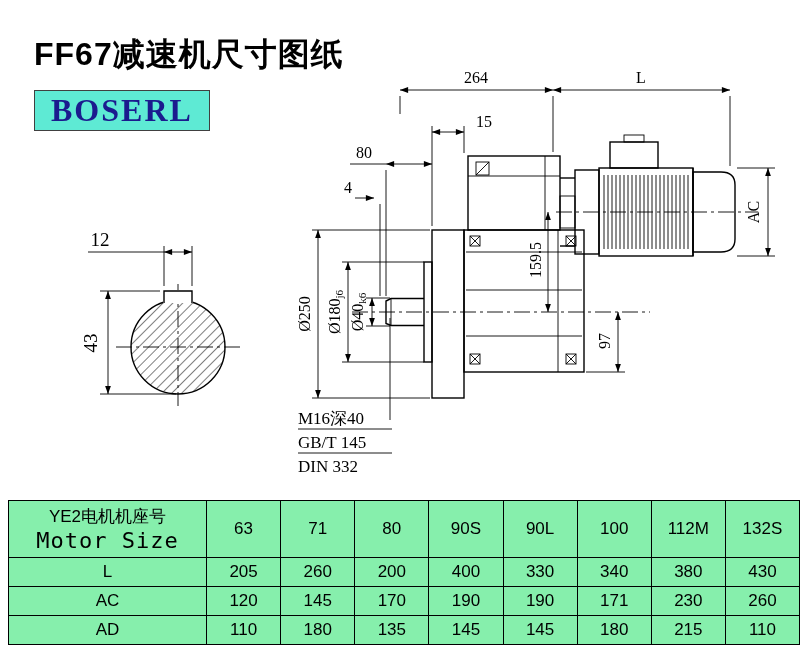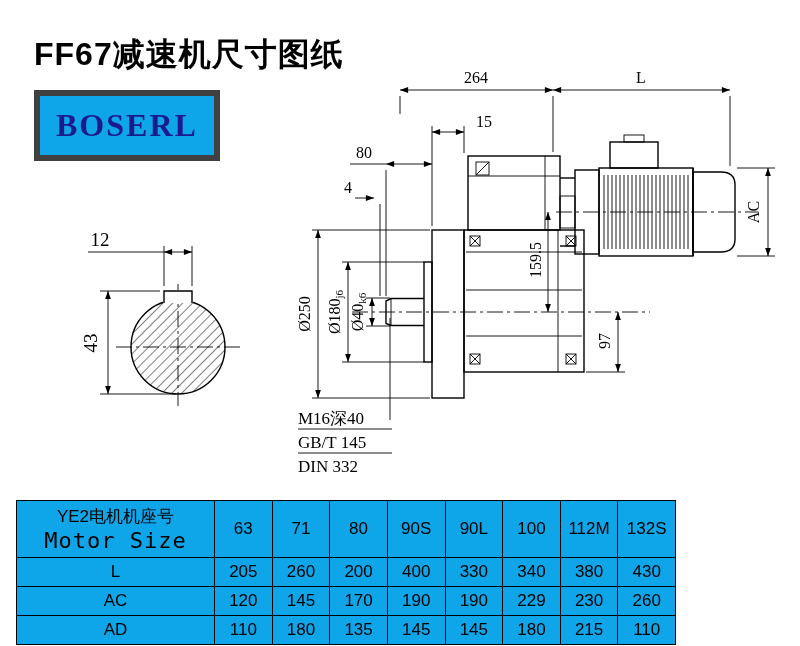--- a/index.html
+++ b/index.html
@@ -1,39 +1,39 @@
 <!DOCTYPE html>
 <html><head>
 <meta charset="utf-8">
 <style>
   html,body{margin:0;padding:0;background:#fff;}
   body{width:800px;height:646px;position:relative;overflow:hidden;
        font-family:"Liberation Sans",sans-serif;color:#000;}
 
   .page-title{position:absolute;left:34px;top:12px;font-size:32px;font-weight:bold;
               letter-spacing:1px;white-space:nowrap;}
-  .logo-box{position:absolute;left:34px;top:90px;border:6px solid #404040;
-            padding:11px 16px;background:#0ea5e9;}
+  .logo-box{position:absolute;left:34px;top:90px;border:1px solid #404040;
+            padding:1px 16px;background:#5eead4;}
   .logo-text{font-family:"Liberation Serif",serif;font-weight:bold;font-size:32px;
              color:#1b1b8e;letter-spacing:2px;}
 
   svg.drawing{position:absolute;left:0;top:0;}
   svg text{font-family:"Liberation Serif",serif;fill:#000;}
   .ol{fill:none;stroke:#000;stroke-width:1.4;}
   .tl{fill:none;stroke:#000;stroke-width:0.9;}
   .dl{fill:none;stroke:#000;stroke-width:0.9;}
   .cl{fill:none;stroke:#000;stroke-width:0.9;stroke-dasharray:16 4 3 4;}
   .circ{stroke:#000;stroke-width:1.4;fill:url(#hatch);}
   .dim{font-size:16px;}
   .dimL{font-size:19px;}
   .sub{font-size:11px;}
   .note{font-size:17px;}
 
-  table.dim-table{position:absolute;left:16px;top:500px;width:660px;
-                  border-collapse:collapse;table-layout:fixed;background:#0ea5e9;}
+  table.dim-table{position:absolute;left:8px;top:500px;width:792px;
+                  border-collapse:collapse;table-layout:fixed;background:#86efac;}
   table.dim-table td{border:1px solid #000;text-align:center;vertical-align:middle;
                      font-size:17px;padding:0;}
   tr.hdr{height:57px;}
   tr.rowdata{height:29px;}
   .cell-cn{font-size:17px;line-height:24px;}
   .cell-en{font-family:"DejaVu Sans Mono",monospace;font-size:22px;line-height:24px;letter-spacing:1px;}
 </style>
 </head>
 <body>
 
@@ -247,21 +247,21 @@
       <td>380</td>
       <td>430</td>
     </tr>
     <tr class="rowdata">
       <td>AC</td>
       <td>120</td>
       <td>145</td>
       <td>170</td>
       <td>190</td>
       <td>190</td>
-      <td>229</td>
+      <td>171</td>
       <td>230</td>
       <td>260</td>
     </tr>
     <tr class="rowdata">
       <td>AD</td>
       <td>110</td>
       <td>180</td>
       <td>135</td>
       <td>145</td>
       <td>145</td>

